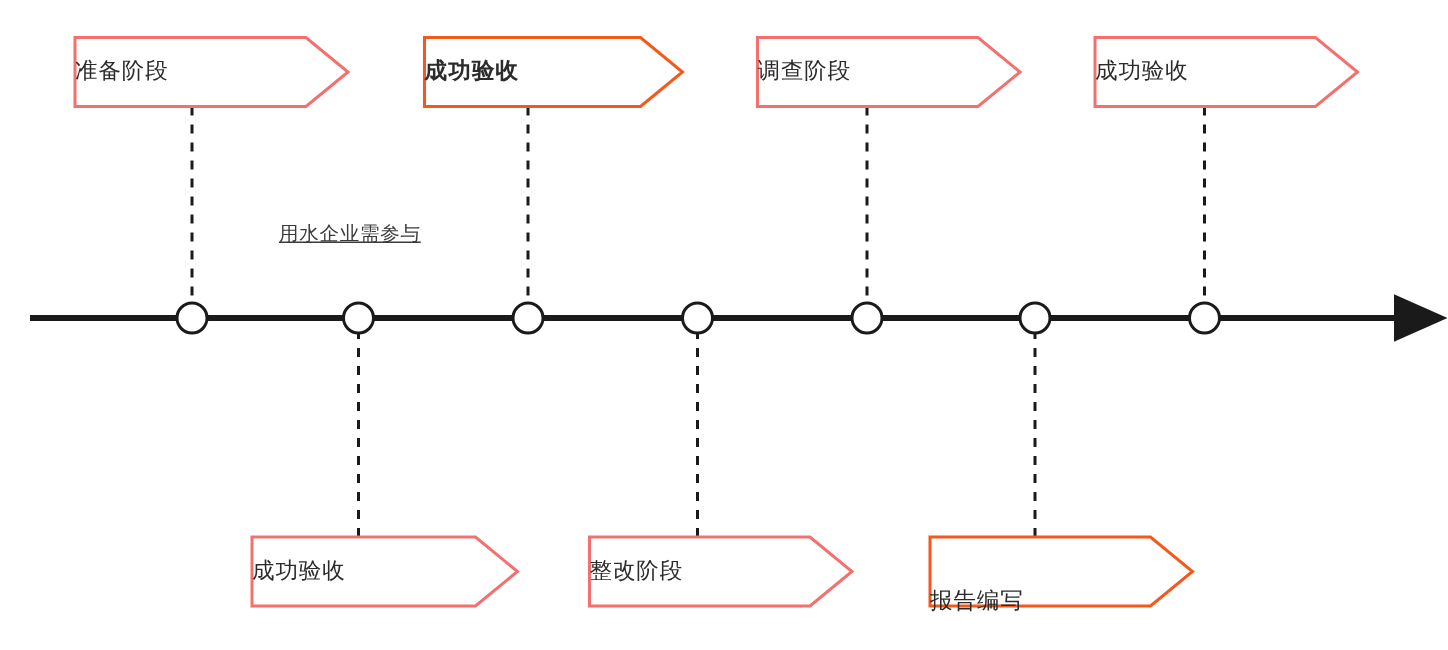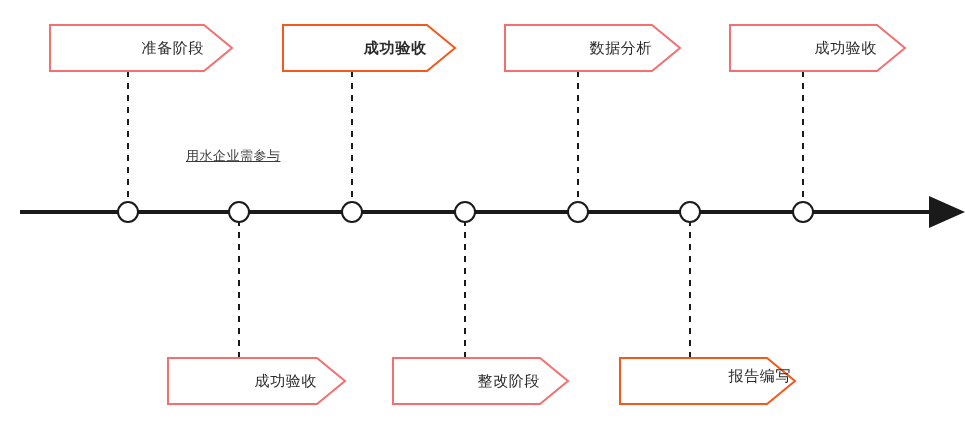--- a/index.html
+++ b/index.html
@@ -24,21 +24,21 @@
     width: 965px;
     height: 433px;
   }
   .node-label {
     position: absolute;
     color: #2b2b2b;
     font-size: 15px;
     line-height: 1;
     white-space: nowrap;
     letter-spacing: 0.6px;
-    text-align: right;
+    text-align: left;
     user-select: none;
   }
   .node-label.emphasis {
     font-weight: bold;
     letter-spacing: 0.8px;
   }
   .annotation-label {
     position: absolute;
     color: #3a3a3a;
     font-size: 13px;
@@ -87,20 +87,20 @@
         <polygon points="505,25 652,25 680,48 652,71 505,71" fill="#ffffff" stroke="#f4706f" stroke-width="2" stroke-linejoin="miter"></polygon>
         <polygon points="620,358 767,358 795,381 767,404 620,404" fill="#ffffff" stroke="#f4591c" stroke-width="2" stroke-linejoin="miter"></polygon>
         <polygon points="730,25 877,25 905,48 877,71 730,71" fill="#ffffff" stroke="#f4706f" stroke-width="2" stroke-linejoin="miter"></polygon>
       </g>
   </svg>
   <div id="labels-layer">
       <div class="node-label" style="left: 50px; top: 40px; width: 154px;">准备阶段</div>
       <div class="node-label" style="left: 168px; top: 373px; width: 149px;">成功验收</div>
       <div class="node-label emphasis" style="left: 283px; top: 40px; width: 144px;">成功验收</div>
       <div class="node-label" style="left: 393px; top: 373px; width: 147px;">整改阶段</div>
-      <div class="node-label" style="left: 505px; top: 40px; width: 147px;">数据分析</div>
-      <div class="node-label" style="left: 620px; top: 368px; width: 147px; padding-left: 24px;">报告编写</div>
+      <div class="node-label" style="left: 505px; top: 40px; width: 147px;">调查阶段</div>
+      <div class="node-label" style="left: 620px; top: 393px; width: 147px;">报告编写</div>
       <div class="node-label" style="left: 730px; top: 40px; width: 147px;">成功验收</div>
     </div>
   <div id="annotations-layer">
       <div class="annotation-label" style="left: 186px; top: 149px; text-decoration: underline;">用水企业需参与</div>
     </div>
 </div>
 
 </body></html>

